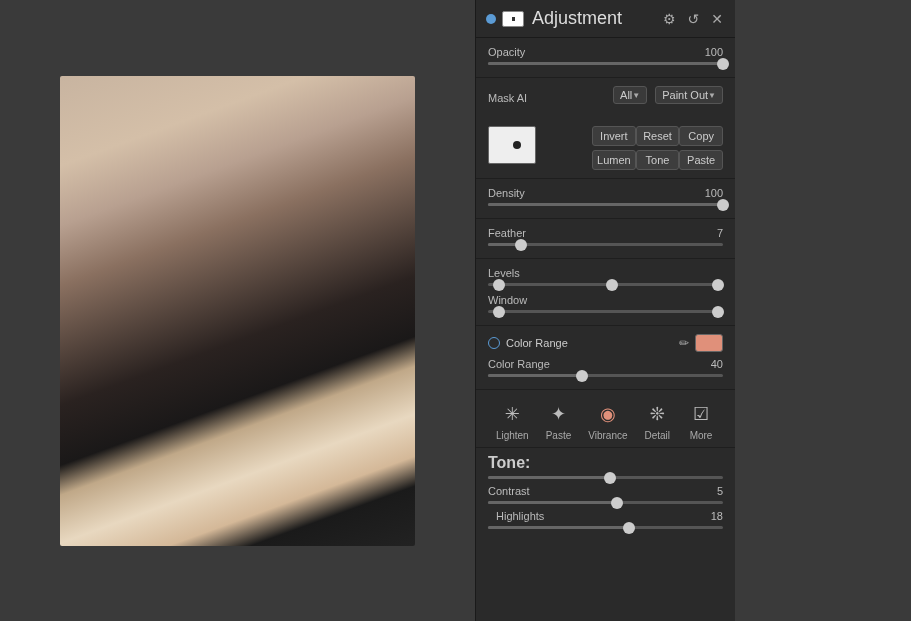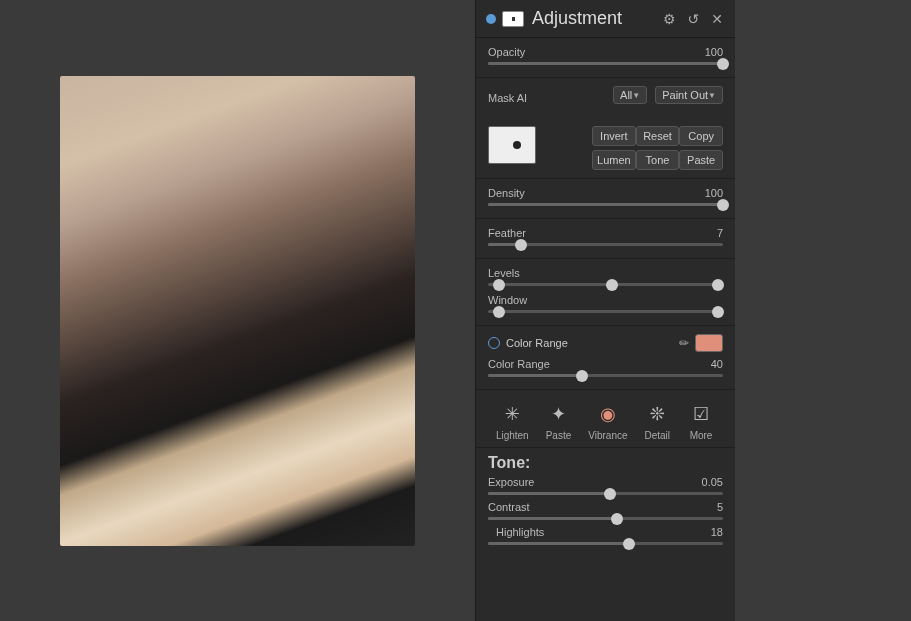--- a/index.html
+++ b/index.html
@@ -474,24 +474,20 @@
       <div class="tab-item">
         <div class="tab-icon">☑</div>
         <span class="tab-label">More</span>
       </div>
     </div>
   </div>
 
   <div class="tone-section">
     <div class="tone-title">Tone:</div>
 
-    <div class="param-row">
-      <span class="param-label">Exposure</span>
-      <span class="param-value">0.05</span>
-    </div>
     <div class="slider-track">
       <div class="slider-fill" style="width:52%;"></div>
       <div class="slider-thumb" style="left:calc(52% - 6px);"></div>
     </div>
 
     <div class="param-row" style="margin-top:6px;">
       <span class="param-label">Contrast</span>
       <span class="param-value">5</span>
     </div>
     <div class="slider-track">

